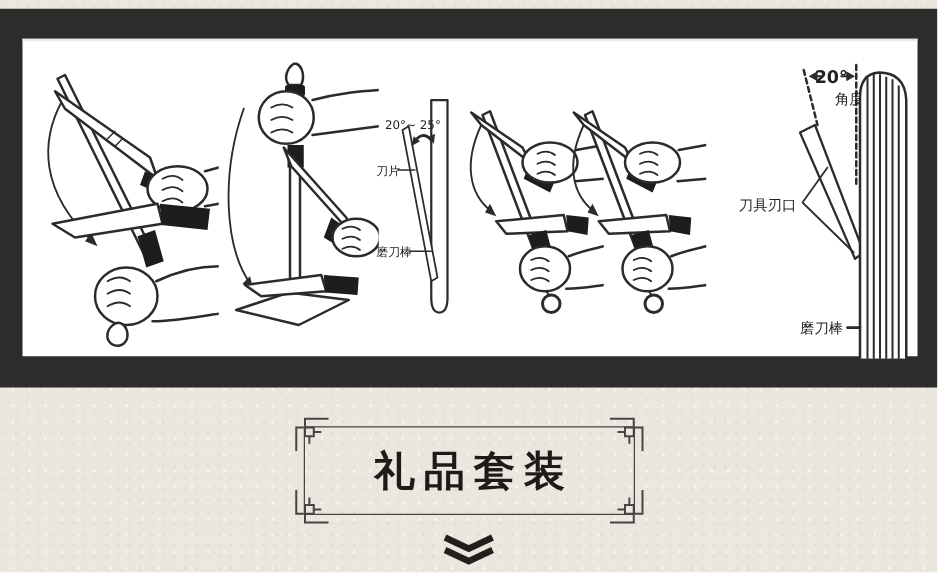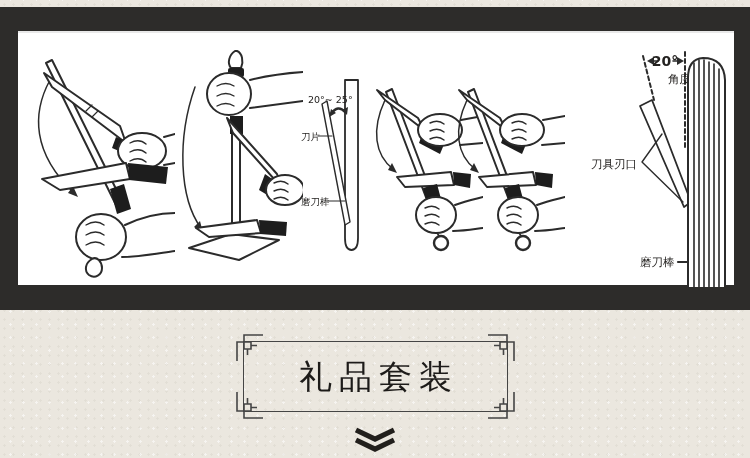--- a/index.html
+++ b/index.html
@@ -31,21 +31,21 @@
     border:1px solid #454545;
     display:flex; flex-direction:column; align-items:center; justify-content:center;
   }
   .corner { position:absolute; width:28px; height:28px; }
   .corner.tl { left:-9px; top:-9px; }
   .corner.tr { right:-9px; top:-9px; transform:rotate(90deg); }
   .corner.br { right:-9px; bottom:-9px; transform:rotate(180deg); }
   .corner.bl { left:-9px; bottom:-9px; transform:rotate(270deg); }
   .gift-title {
     font-family:"DejaVu Serif","Liberation Serif",serif;
-    font-size:33px; font-weight:400; color:#1d1b19;
+    font-size:33px; font-weight:700; color:#1d1b19;
     letter-spacing:7px; padding-left:7px; line-height:1.05; margin-top:2px;
   }
   .gift-subtitle {
     font-size:15px; color:#2f2d2b; letter-spacing:1.5px; margin-top:6px; padding-left:2px;
   }
   .chevron { position:absolute; left:351px; top:116px; }
 </style>
 </head>
 <body>
 

